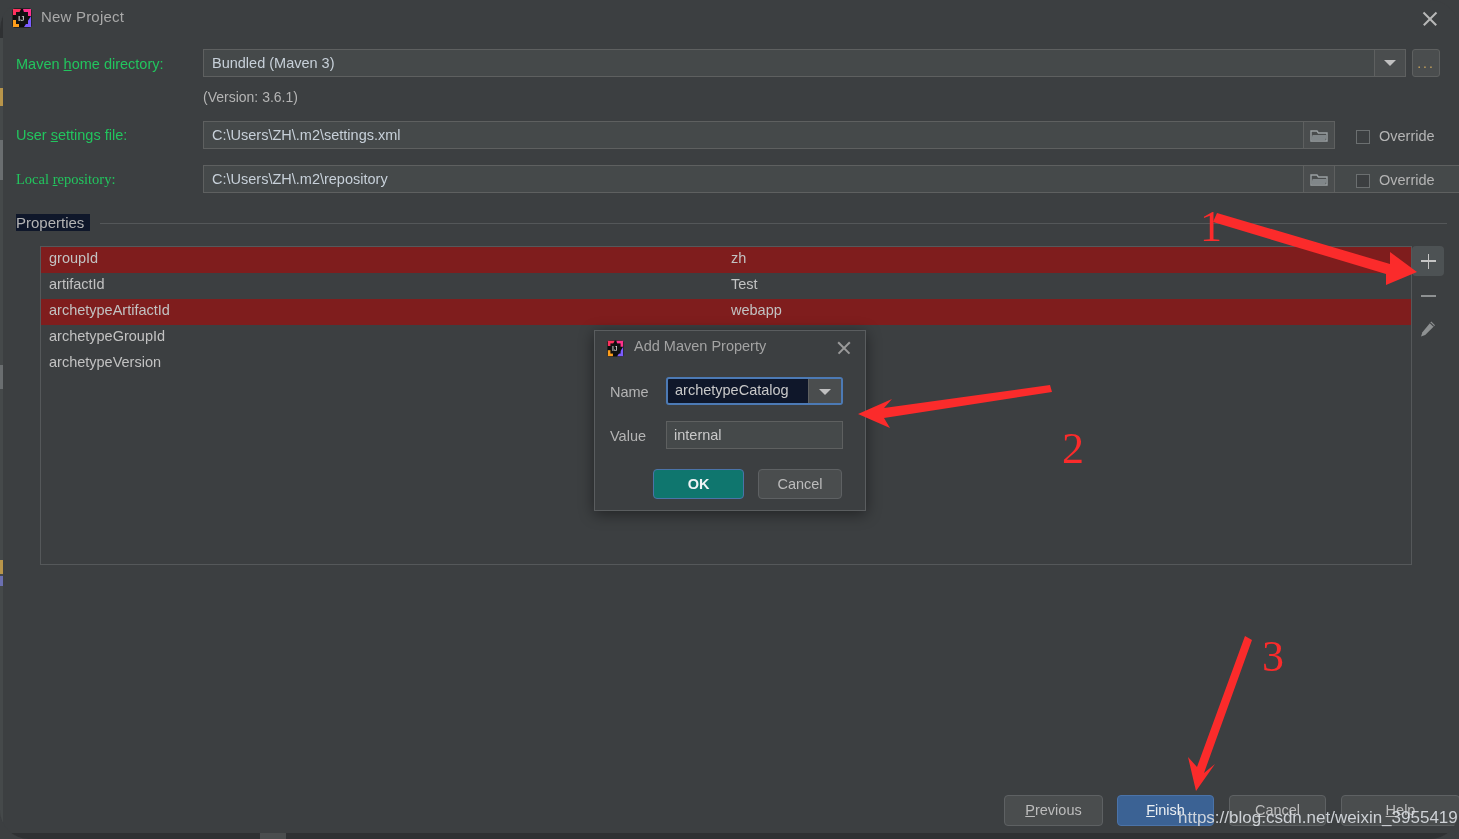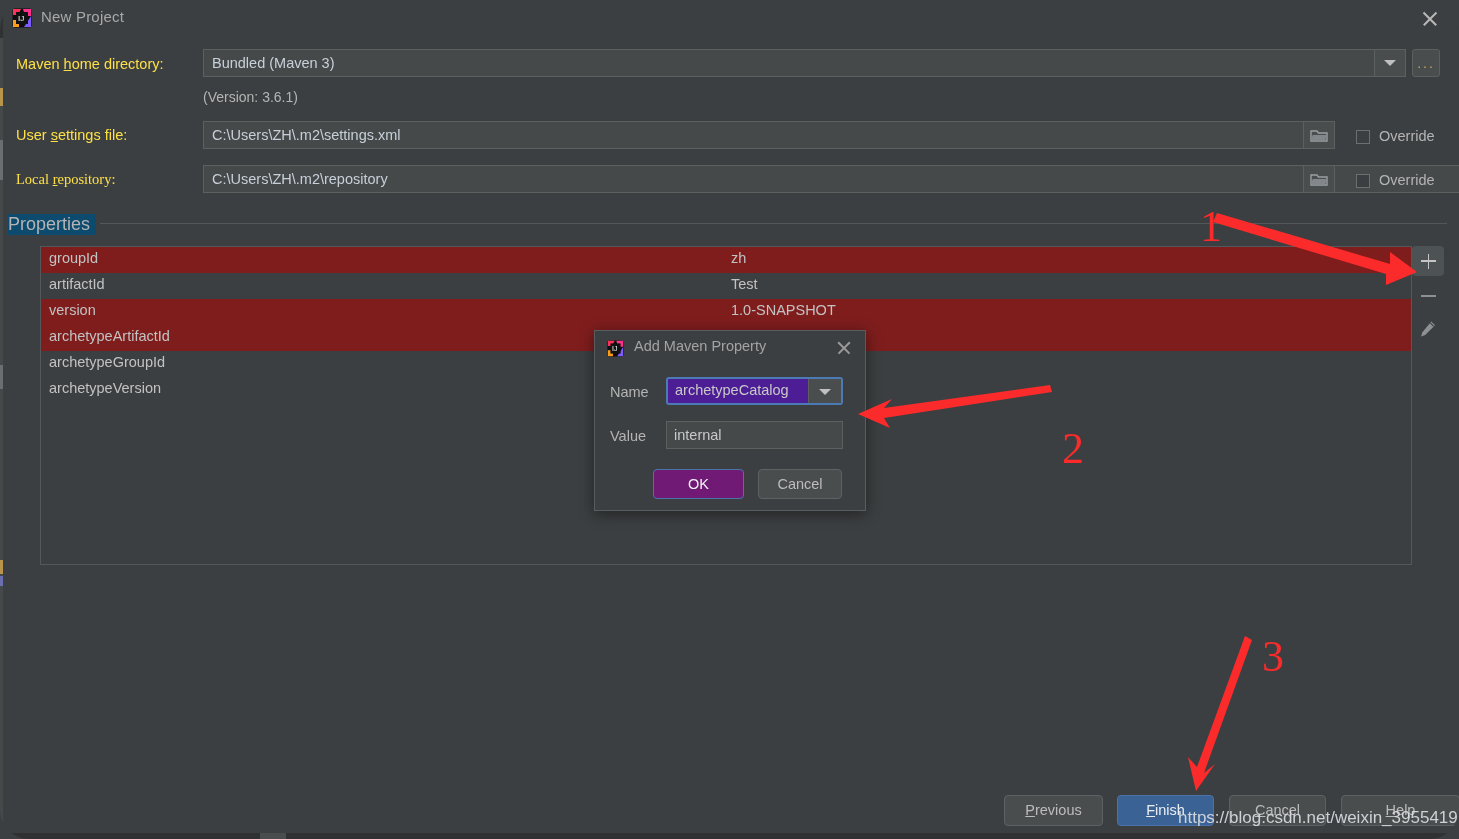--- a/index.html
+++ b/index.html
@@ -59,21 +59,21 @@
     width: 18px; height: 1.6px;
     background: #b8b8b8;
   }
   .close-x::before { transform: rotate(45deg); }
   .close-x::after  { transform: rotate(-45deg); }
 
   
   .lbl {
     position: absolute;
     font-size: 14.5px;
-    color: #fde047;
+    color: #22c55e;
     white-space: nowrap;
   }
   .lbl u { text-decoration: underline; }
 
   .field {
     position: absolute;
     box-sizing: border-box;
     background: #45494a;
     border: 1px solid #5e6060;
     color: #c7d0d9;
@@ -146,24 +146,24 @@
     position: absolute;
     left: 23px; top: 0px;
     font-size: 14.5px;
     color: #b4b4b4;
     white-space: nowrap;
   }
 
   
   .group-title {
     position: absolute;
-    left: 8px; top: 214px;
-    font-size: 18px;
+    left: 16px; top: 214px;
+    font-size: 15px;
     color: #b4b4b4;
-    background: #0c4a6e;
+    background: #0f172a;
     padding-right: 6px;
     z-index: 2;
   }
   .group-line {
     position: absolute;
     left: 100px; top: 223px;
     width: 1347px; height: 1px;
     background: #545759;
   }
 
@@ -290,21 +290,21 @@
     font-size: 14.5px;
     color: #b4b4b4;
   }
   .m-combo {
     position: absolute;
     left: 71px;
     width: 177px; height: 28px;
     box-sizing: border-box;
     border: 2px solid #4c7ab5;
     border-radius: 3px;
-    background: #4c1d95;
+    background: #0f172a;
   }
   .m-combo .txt {
     position: absolute;
     left: 7px; top: 3px;
     font-size: 14.5px;
     color: #c9c9c9;
     white-space: nowrap;
   }
   .m-combo .arrowbox {
     position: absolute;
@@ -338,24 +338,24 @@
     position: absolute;
     box-sizing: border-box;
     height: 30px;
     border-radius: 4px;
     font-size: 14.5px;
     line-height: 28px;
     text-align: center;
     cursor: pointer;
   }
   .m-btn.ok {
-    background: #701a75;
+    background: #0f766e;
     border: 1px solid #4b73a8;
     color: #f0f3f6;
-    font-weight: normal;
+    font-weight: bold;
   }
   .m-btn.cancel {
     background: #4a4d4e;
     border: 1px solid #5e6163;
     color: #bcbcbc;
   }
 
   
   .annot {
     position: absolute;
@@ -472,24 +472,20 @@
   <div class="table">
     <div class="trow odd">
       <span class="tkey">groupId</span>
       <span class="tval">zh</span>
     </div>
     <div class="trow even">
       <span class="tkey">artifactId</span>
       <span class="tval">Test</span>
     </div>
     <div class="trow odd">
-      <span class="tkey">version</span>
-      <span class="tval">1.0-SNAPSHOT</span>
-    </div>
-    <div class="trow odd">
       <span class="tkey">archetypeArtifactId</span>
       <span class="tval">webapp</span>
     </div>
     <div class="trow even">
       <span class="tkey">archetypeGroupId</span>
       <span class="tval">.archetypes</span>
     </div>
     <div class="trow even">
       <span class="tkey">archetypeVersion</span>
       <span class="tval"></span>

